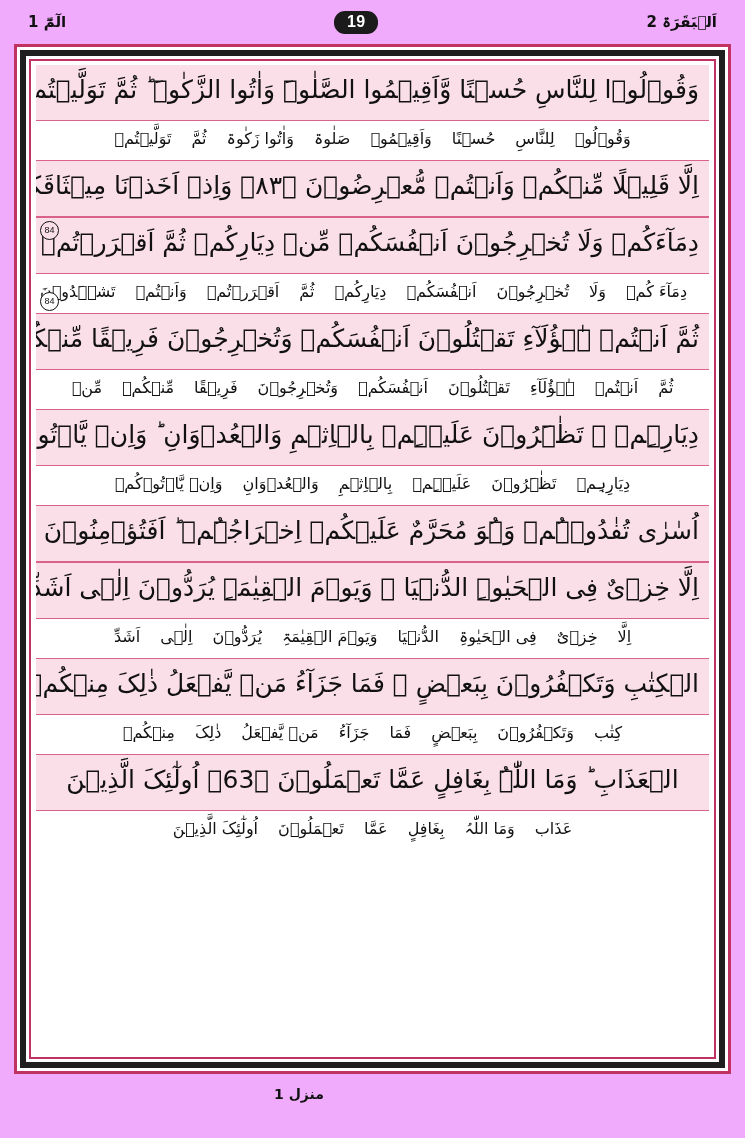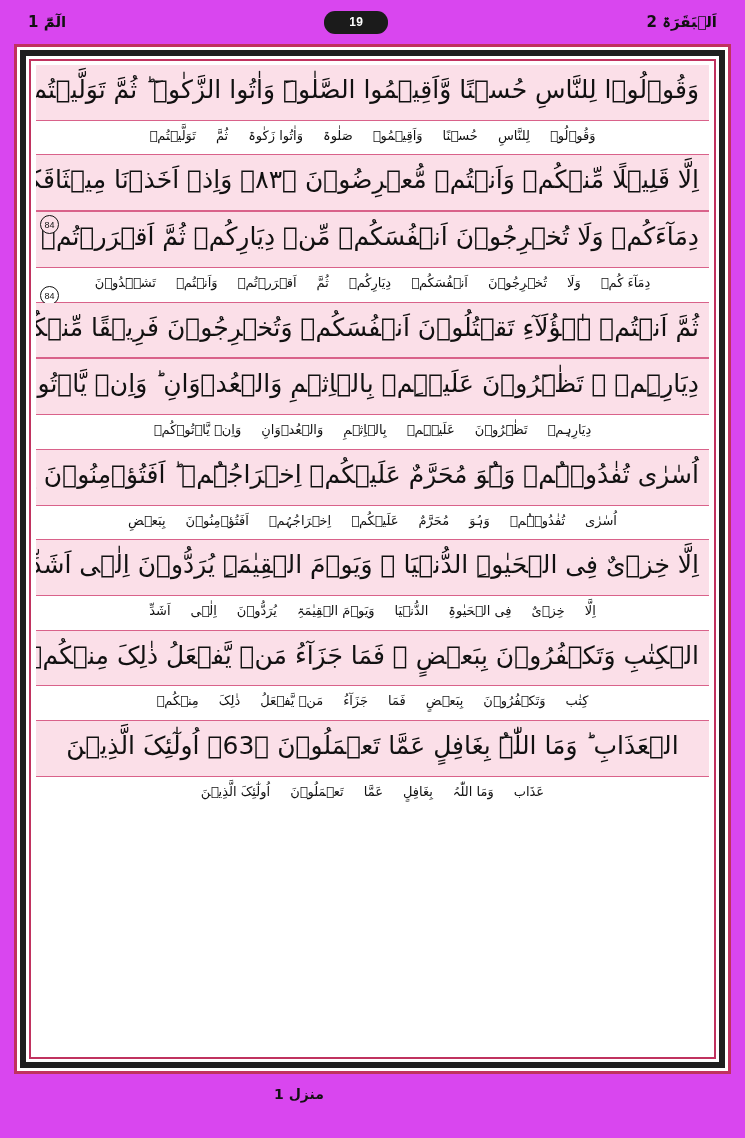--- a/index.html
+++ b/index.html
@@ -13,21 +13,21 @@
     font-family: "DejaVu Sans", sans-serif;
     position: relative;
     overflow: hidden;
   }
 
   .page {
     position: absolute;
     left: 0; top: 0;
     width: 745px;
     height: 1138px;
-    background: #d946ef;
+    background: #f0abfc;
     box-sizing: border-box;
   }
 
   
   .header {
     position: absolute;
     left: 0; top: 0;
     width: 745px;
     height: 44px;
     display: flex;
@@ -41,27 +41,27 @@
     font-size: 15px;
     font-weight: bold;
     color: #111111;
     direction: rtl;
     white-space: nowrap;
   }
   .header .side.left { text-align: left; }
   .header .side.right { text-align: center; }
 
   .page-badge {
-    width: 64px;
+    width: 44px;
     height: 23px;
     border-radius: 11px;
     background: #1b1b1b;
     color: #ffffff;
     font-family: "Liberation Sans", sans-serif;
-    font-size: 12px;
+    font-size: 16px;
     font-weight: bold;
     display: flex;
     align-items: center;
     justify-content: center;
     letter-spacing: 0.5px;
   }
 
   
   .frame-outer {
     position: absolute;
@@ -119,21 +119,21 @@
     overflow: hidden;
     border-bottom: 1px solid #d9628a;
   }
 
   .urdu-line {
     background: #ffffff;
     color: #111111;
     direction: rtl;
     text-align: center;
     font-family: "DejaVu Sans", sans-serif;
-    font-size: 13px;
+    font-size: 16px;
     line-height: 1.9;
     padding: 3px 12px 6px 12px;
     white-space: nowrap;
     overflow: hidden;
     letter-spacing: 1.5px;
   }
 
   .urdu-line .seg { margin: 0 10px; display: inline-block; }
 
   
@@ -192,28 +192,28 @@
               <div class="arabic-line">اِلَّا قَلِیۡلًا مِّنۡکُمۡ وَاَنۡتُمۡ مُّعۡرِضُوۡنَ ﴿۸۳﴾ وَاِذۡ اَخَذۡنَا مِیۡثَاقَکُمۡ لَا تَسۡفِکُوۡنَ</div>
             </div>
             <div class="ayah-block">
               <div class="arabic-line">دِمَآءَکُمۡ وَلَا تُخۡرِجُوۡنَ اَنۡفُسَکُمۡ مِّنۡ دِیَارِکُمۡ ثُمَّ اَقۡرَرۡتُمۡ وَاَنۡتُمۡ تَشۡہَدُوۡنَ</div>
               <div class="urdu-line"><span class="seg">دِمَآءَ کُمۡ</span><span class="seg">وَلَا</span><span class="seg">تُخۡرِجُوۡنَ</span><span class="seg">اَنۡفُسَکُمۡ</span><span class="seg">دِیَارِکُمۡ</span><span class="seg">ثُمَّ</span><span class="seg">اَقۡرَرۡتُمۡ</span><span class="seg">وَاَنۡتُمۡ</span><span class="seg">تَشۡہَدُوۡنَ</span></div>
               <div class="ayah-marker tl">84</div>
               <div class="ayah-marker tl2">84</div>
             </div>
             <div class="ayah-block">
               <div class="arabic-line">ثُمَّ اَنۡتُمۡ ہٰۤؤُلَآءِ تَقۡتُلُوۡنَ اَنۡفُسَکُمۡ وَتُخۡرِجُوۡنَ فَرِیۡقًا مِّنۡکُمۡ مِّنۡ</div>
+              <div class="urdu-line"><span class="seg">ثُمَّ</span><span class="seg">اَنۡتُمۡ</span><span class="seg">ہٰۤؤُلَآءِ</span><span class="seg">تَقۡتُلُوۡنَ</span><span class="seg">اَنۡفُسَکُمۡ</span><span class="seg">وَتُخۡرِجُوۡنَ</span><span class="seg">فَرِیۡقًا</span><span class="seg">مِّنۡکُمۡ</span><span class="seg">مِّنۡ</span></div>
             </div>
             <div class="ayah-block">
               <div class="arabic-line">دِیَارِہِمۡ ۚ تَظٰہَرُوۡنَ عَلَیۡہِمۡ بِالۡاِثۡمِ وَالۡعُدۡوَانِ ؕ وَاِنۡ یَّاۡتُوۡکُمۡ</div>
               <div class="urdu-line"><span class="seg">دِیَارِہِمۡ</span><span class="seg">تَظٰہَرُوۡنَ</span><span class="seg">عَلَیۡہِمۡ</span><span class="seg">بِالۡاِثۡمِ</span><span class="seg">وَالۡعُدۡوَانِ</span><span class="seg">وَاِنۡ یَّاۡتُوۡکُمۡ</span></div>
             </div>
             <div class="ayah-block">
               <div class="arabic-line">اُسٰرٰی تُفٰدُوۡہُمۡ وَہُوَ مُحَرَّمٌ عَلَیۡکُمۡ اِخۡرَاجُہُمۡ ؕ اَفَتُؤۡمِنُوۡنَ بِبَعۡضِ</div>
-              <div class="urdu-line"><span class="seg">اُسٰرٰی</span><span class="seg">تُفٰدُوۡہُمۡ</span><span class="seg">وَہُوَ</span><span class="seg">مُحَرَّمٌ</span><span class="seg">عَلَیۡکُمۡ</span><span class="seg">اِخۡرَاجُہُمۡ</span><span class="seg">اَفَتُؤۡمِنُوۡنَ</span><span class="seg">بِبَعۡضِ</span></div>
             </div>
             <div class="ayah-block">
               <div class="arabic-line">اِلَّا خِزۡیٌ فِی الۡحَیٰوۃِ الدُّنۡیَا ۚ وَیَوۡمَ الۡقِیٰمَۃِ یُرَدُّوۡنَ اِلٰۤی اَشَدِّ</div>
               <div class="urdu-line"><span class="seg">اِلَّا</span><span class="seg">خِزۡیٌ</span><span class="seg">فِی الۡحَیٰوۃِ</span><span class="seg">الدُّنۡیَا</span><span class="seg">وَیَوۡمَ الۡقِیٰمَۃِ</span><span class="seg">یُرَدُّوۡنَ</span><span class="seg">اِلٰۤی</span><span class="seg">اَشَدِّ</span></div>
             </div>
             <div class="ayah-block">
               <div class="arabic-line">الۡکِتٰبِ وَتَکۡفُرُوۡنَ بِبَعۡضٍ ۚ فَمَا جَزَآءُ مَنۡ یَّفۡعَلُ ذٰلِکَ مِنۡکُمۡ</div>
               <div class="urdu-line"><span class="seg">کِتٰب</span><span class="seg">وَتَکۡفُرُوۡنَ</span><span class="seg">بِبَعۡضٍ</span><span class="seg">فَمَا</span><span class="seg">جَزَآءُ</span><span class="seg">مَنۡ یَّفۡعَلُ</span><span class="seg">ذٰلِکَ</span><span class="seg">مِنۡکُمۡ</span></div>
             </div>
             <div class="ayah-block">

